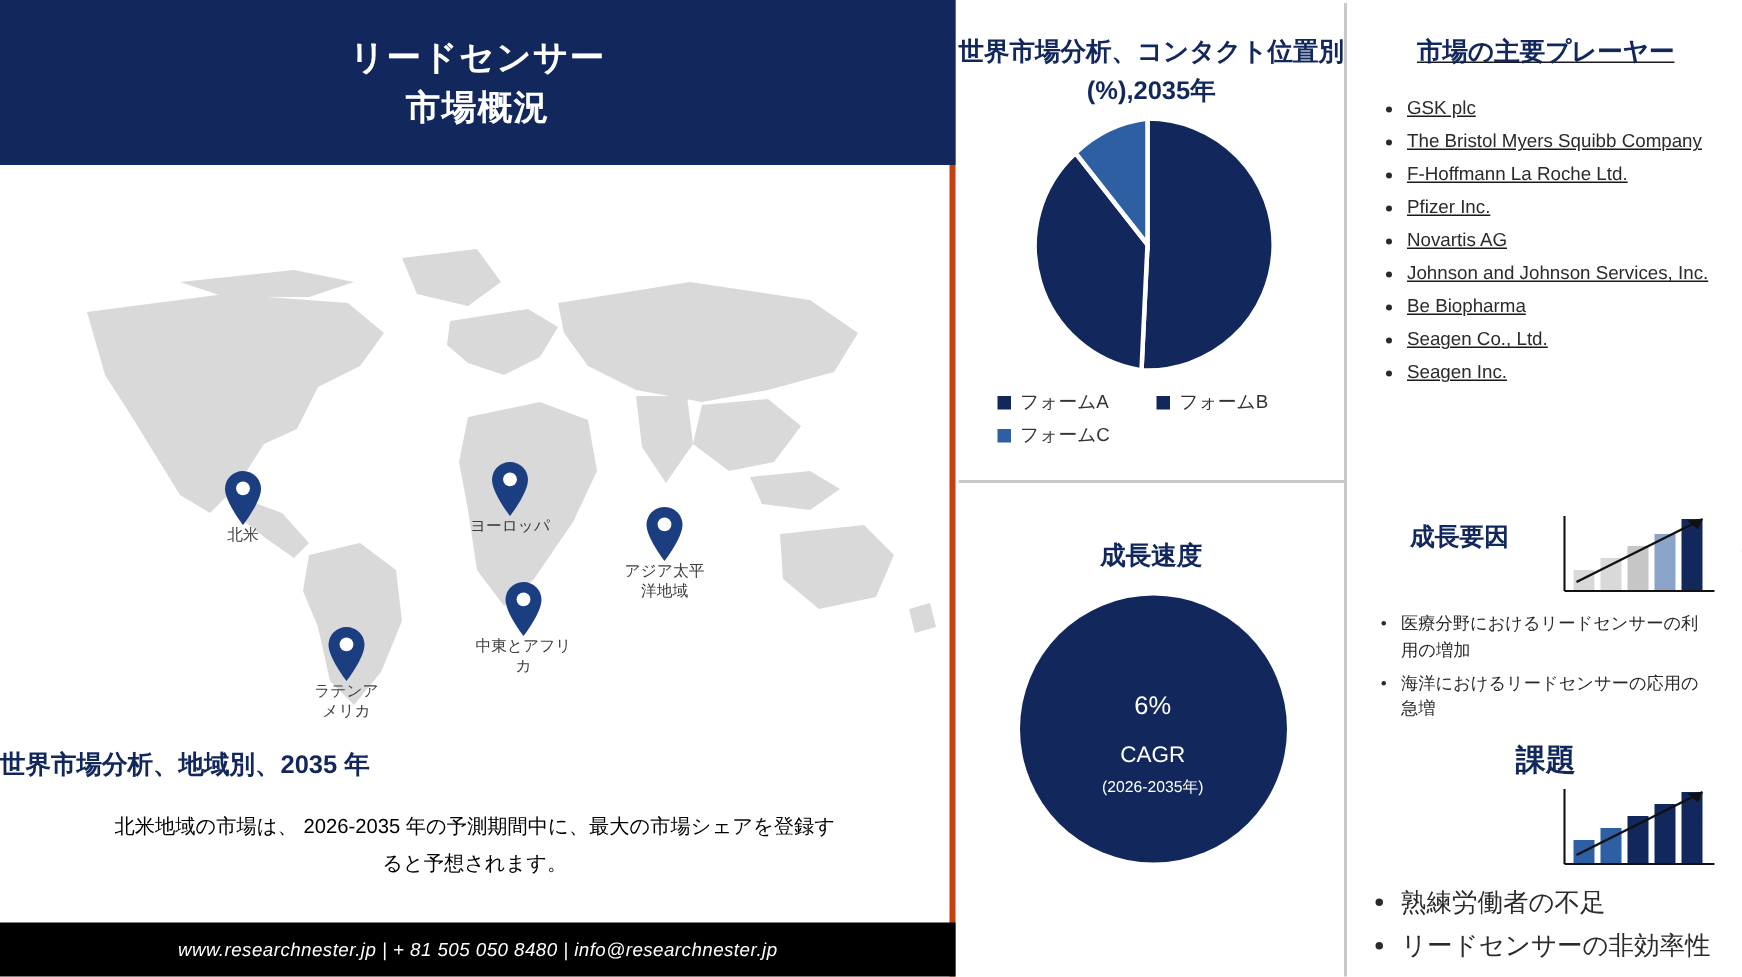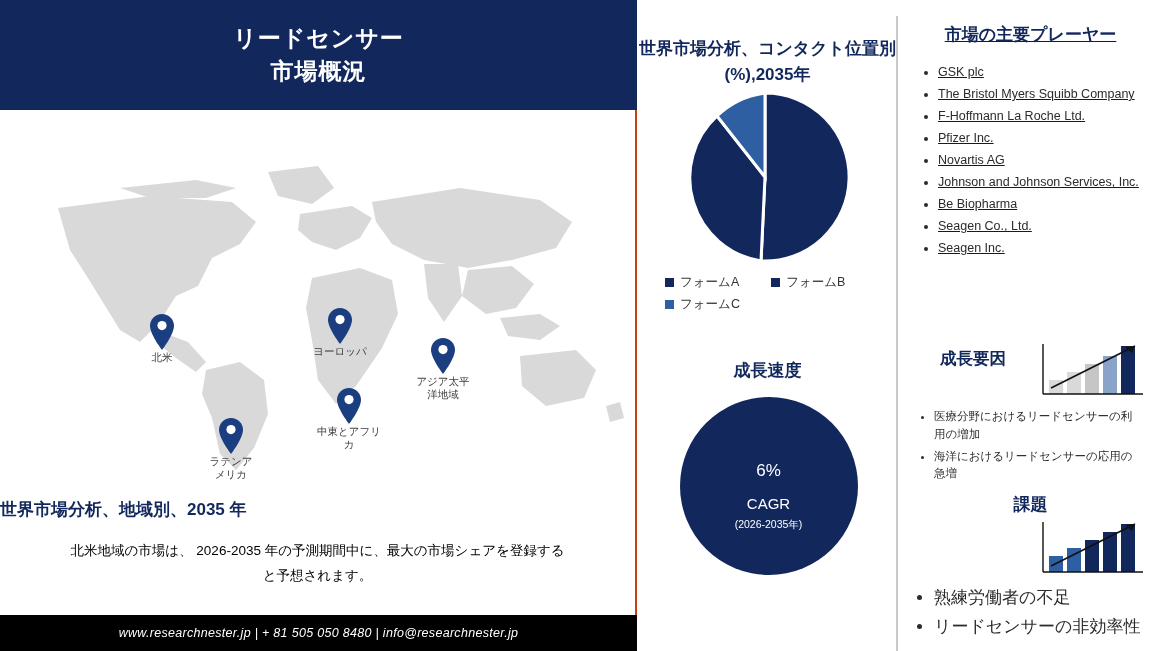--- a/index.html
+++ b/index.html
@@ -17,21 +17,21 @@
     position: relative;
     width: 1161px; height: 651px;
     background: #ffffff;
   }
 
   
   .left {
     position: absolute;
     left: 0; top: 0;
     width: 637px; height: 651px;
-    border-right: 2px solid #c2410c;
+    border-right: 4px solid #c2410c;
     background: #ffffff;
   }
   .left-header {
     width: 637px; height: 110px;
     background: #12285c;
     display: flex; flex-direction: column;
     align-items: center; justify-content: center;
     color: #ffffff;
   }
   .left-header .t1 {
@@ -100,21 +100,21 @@
     position: absolute;
     background: #ffffff;
   }
   .cell-title {
     text-align: center;
     font-size: 17px;
     font-weight: bold;
     color: #12285c;
     line-height: 1.55;
   }
-  #cell-pie   { left: 639px; top: 16px;   width: 259px; height: 320px; border-bottom: 2px solid #c9c9c9; border-right: 2px solid #c9c9c9; }
+  #cell-pie   { left: 639px; top: 2px;   width: 259px; height: 320px; border-bottom: 2px solid #c9c9c9; border-right: 2px solid #c9c9c9; }
   #cell-players { left: 900px; top: 0; width: 261px; height: 368px; border-bottom: 2px solid #c9c9c9; text-decoration: underline; }
   #cell-cagr  { left: 639px; top: 322px; width: 259px; height: 329px; border-right: 2px solid #c9c9c9; }
   #cell-growth { left: 900px; top: 322px; width: 261px; height: 329px; }
 
   
   .pie-title { padding-top: 20px; }
   .pie-holder { width: 259px; height: 175px; position: relative; margin-top: 2px; }
   .pie-holder svg { position: absolute; left: 50%; top: 0; transform: translateX(-50%); }
   .legend {
     padding: 8px 26px 0 26px;
@@ -171,21 +171,21 @@
   ul.growth-list {
     margin: 8px 0 0 0;
     padding: 0 18px 0 34px;
     list-style: disc;
     color: #8a8a8a;
   }
   ul.growth-list li {
     font-size: 11.5px; line-height: 1.55; color: #2b2b2b; margin-bottom: 4px;
   }
   .chal-title {
-    text-align: center; font-size: 17px; font-weight: bold; color: #12285c;
+    text-align: center; font-size: 20px; font-weight: bold; color: #12285c;
     margin-top: 10px;
   }
   .chal-row { display: flex; align-items: flex-start; padding: 0 14px; }
   .chal-row .bars { flex: 1; display: flex; justify-content: flex-end; }
   ul.chal-list {
     margin: 6px 0 0 0; padding: 0 18px 0 34px; list-style: disc; color: #8a8a8a;
   }
   ul.chal-list li { font-size: 17px; line-height: 1.7; color: #2b2b2b; }
 </style>
 </head>

